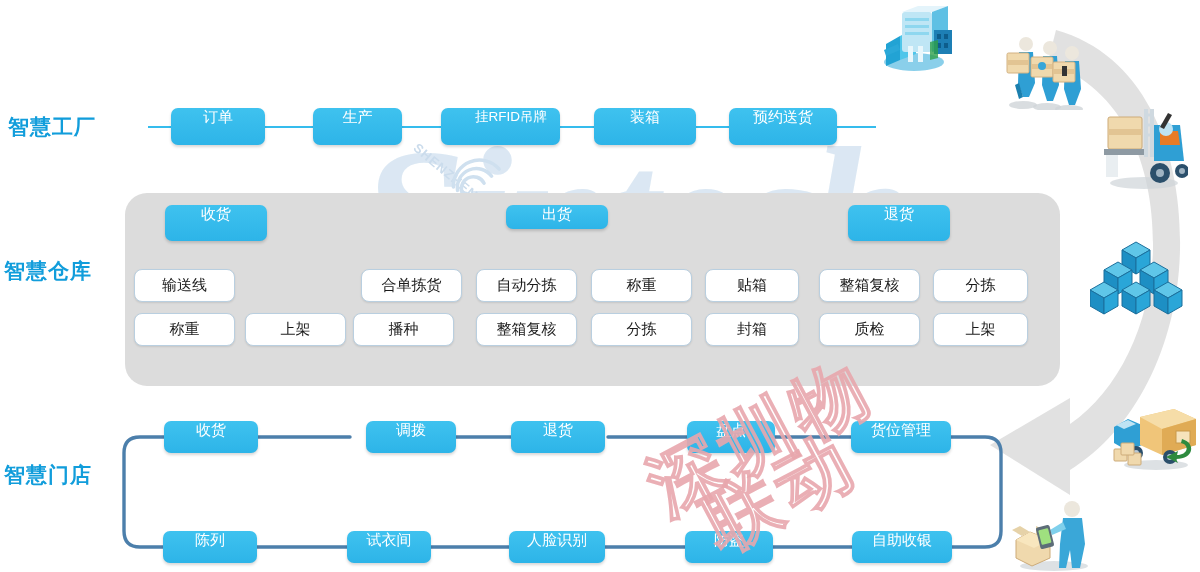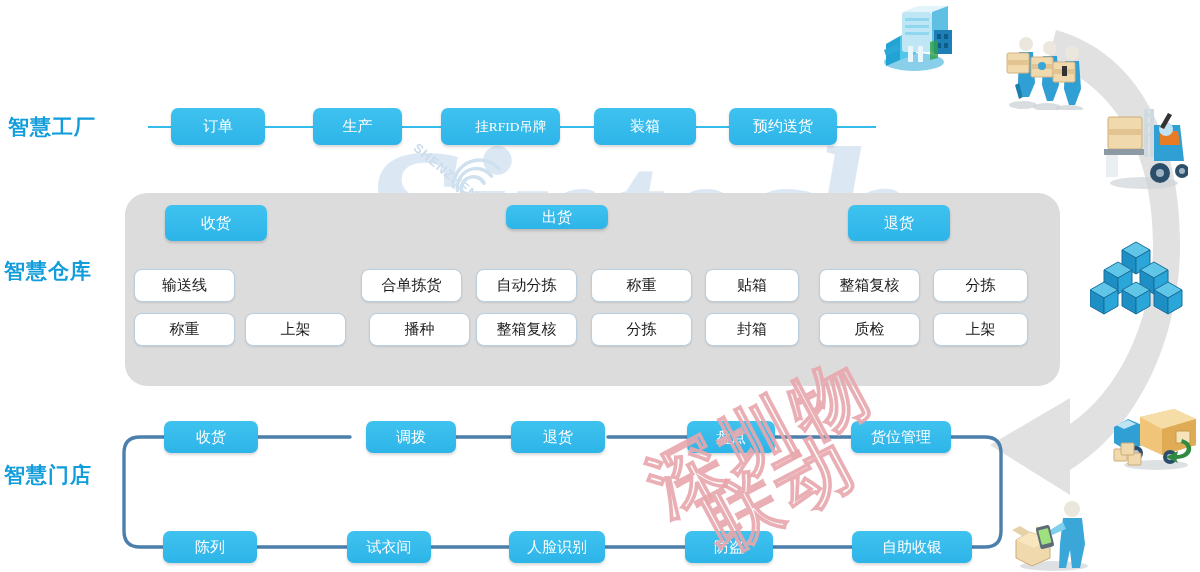--- a/index.html
+++ b/index.html
@@ -59,30 +59,29 @@
     font-size: 21px; font-weight: bold;
     color: #119ddb;
     letter-spacing: 1px;
     white-space: nowrap;
     z-index: 5;
   }
 
   
   .pill {
     position: absolute;
-    display: flex; align-items: center; justify-content: center;
+    display: flex; justify-content: center;
     background: #35bced;
     background-image: linear-gradient(#3fc2ef, #2db4e8);
     color: #ffffff;
     font-size: 15px;
     border-radius: 7px;
     box-shadow: 0 2px 3px rgba(0,0,0,.16);
     white-space: nowrap;
     z-index: 5;
-    font-family: Liberation Serif, serif;
   }
   .pill.small-text { font-size: 13.5px; }
 
   
   .fline {
     position: absolute; height: 2px; background: #35bced; z-index: 3;
   }
 
   
   #wh-panel {
@@ -340,21 +339,21 @@
   <div class="wbox" style="left:933px;top:269px;width:95px;height:33px;">
     <span>分拣</span>
   </div>
 
   <div class="wbox" style="left:134px;top:313px;width:101px;height:33px;">
     <span>称重</span>
   </div>
   <div class="wbox" style="left:245px;top:313px;width:101px;height:33px;">
     <span>上架</span>
   </div>
-  <div class="wbox" style="left:369px;top:313px;width:101px;height:33px;">
+  <div class="wbox" style="left:353px;top:313px;width:101px;height:33px;">
     <span>播种</span>
   </div>
   <div class="wbox" style="left:476px;top:313px;width:101px;height:33px;">
     <span>整箱复核</span>
   </div>
   <div class="wbox" style="left:591px;top:313px;width:101px;height:33px;">
     <span>分拣</span>
   </div>
   <div class="wbox" style="left:705px;top:313px;width:94px;height:33px;">
     <span>封箱</span>
@@ -404,17 +403,17 @@
   </div>
   <div class="pill" style="left:347px;top:531px;width:84px;height:32px;">
     <span>试衣间</span>
   </div>
   <div class="pill" style="left:509px;top:531px;width:96px;height:32px;">
     <span>人脸识别</span>
   </div>
   <div class="pill" style="left:685px;top:531px;width:88px;height:32px;">
     <span>防盗</span>
   </div>
-  <div class="pill" style="left:852px;top:531px;width:120px;height:32px;border-radius:7px;">
+  <div class="pill" style="left:852px;top:531px;width:100px;height:32px;border-radius:7px;">
     <span>自助收银</span>
   </div>
 
 </div>
 
 </body></html>

